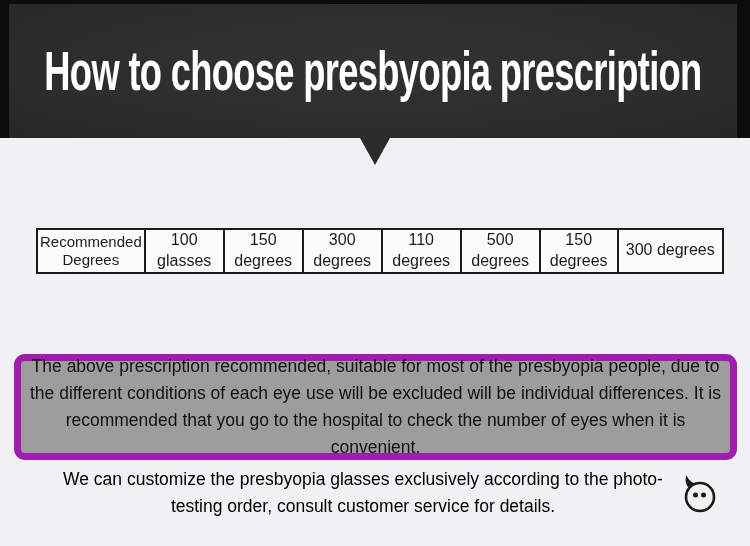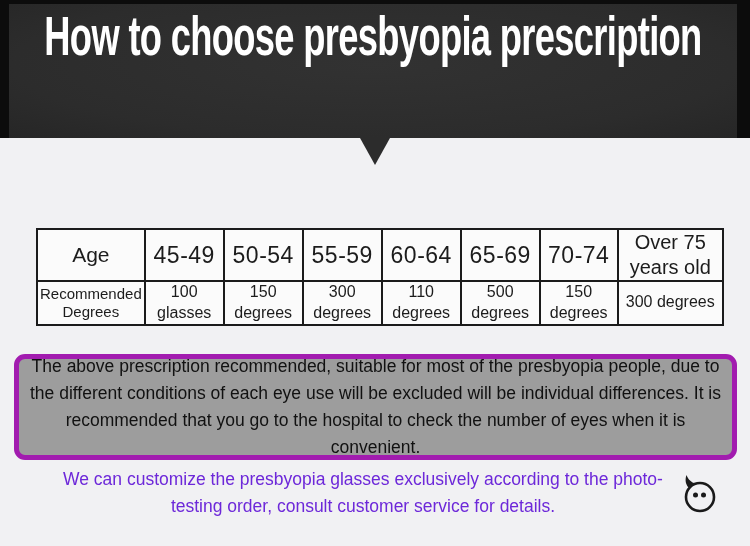--- a/index.html
+++ b/index.html
@@ -7,21 +7,21 @@
   .page {
     position:relative; width:750px; height:546px;
     background:#f1f1f3; overflow:hidden;
     font-family:"Liberation Sans", sans-serif; color:#1c1c1c;
   }
   
   .banner { position:absolute; top:0; left:0; width:750px; height:138px; background:#0c0c0c; }
   .banner-inner {
     position:absolute; left:9px; right:13px; top:4px; bottom:0;
     background:radial-gradient(ellipse at 50% 45%, #323232 0%, #2c2c2c 70%, #262626 100%);
-    display:flex; align-items:flex-start; justify-content:center;
+    display:flex; align-items:center; justify-content:center;
   }
   .banner-title {
     color:#ffffff; font-size:55px; font-weight:bold; white-space:nowrap;
     letter-spacing:-1px; transform:scaleX(0.66); transform-origin:center;
   }
   .pointer {
     position:absolute; top:138px; left:375px; transform:translateX(-50%);
     width:0; height:0;
     border-left:15px solid transparent; border-right:15px solid transparent;
     border-top:27px solid #2c2c2c;
@@ -39,29 +39,29 @@
   }
   table.rx tr { height:38px; }
   .hdr-age { font-size:21px; }
   .hdr-range { font-size:23px; letter-spacing:0.5px; }
   .hdr-over { font-size:20px; line-height:1.25; }
   .lbl { font-size:15px; line-height:1.2; }
   .val { font-size:16px; line-height:1.3; }
   
   .note {
     position:absolute; left:14px; top:354px; width:723px; height:106px;
-    background:#9d9d9d; border:5px solid #a21caf; border-radius:11px;
+    background:#9d9d9d; border:7px solid #a21caf; border-radius:11px;
     display:flex; align-items:center; justify-content:center;
   }
   .note p { width:700px; text-align:center; font-size:17.5px; line-height:27px; color:#111; }
   
   .footer { position:absolute; top:466px; left:0; width:750px; }
   .footer p {
     width:615px; margin:0 auto; text-align:center;
-    font-size:17.5px; line-height:27px; color:#6d28d9;
+    font-size:17.5px; line-height:27px; color:#000000;
     transform:translateX(-12px);
   }
   .service-icon { position:absolute; top:471px; left:676px; width:46px; height:46px; }
 </style>
 </head>
 <body>
 
 <div class="page">
 
   <header class="banner">
@@ -77,30 +77,20 @@
       <col style="width:99px">
         <col style="width:79px">
         <col style="width:79px">
         <col style="width:79px">
       <col style="width:79px">
         <col style="width:79px">
         <col style="width:78px">
         <col style="width:105px">
     </colgroup>
     <tbody>
-      <tr>
-        <th class="hdr-age">Age</th>
-        <th class="hdr-range">45-49</th>
-        <th class="hdr-range">50-54</th>
-        <th class="hdr-range">55-59</th>
-        <th class="hdr-range">60-64</th>
-        <th class="hdr-range">65-69</th>
-        <th class="hdr-range">70-74</th>
-        <th class="hdr-over">Over 75 years old</th>
-      </tr>
       <tr>
         <th class="lbl">Recommended Degrees</th>
         <td class="val">100 glasses</td>
         <td class="val">150 degrees</td>
         <td class="val">300 degrees</td>
         <td class="val">110 degrees</td>
         <td class="val">500 degrees</td>
         <td class="val">150 degrees</td>
         <td class="val">300 degrees</td>
       </tr>

